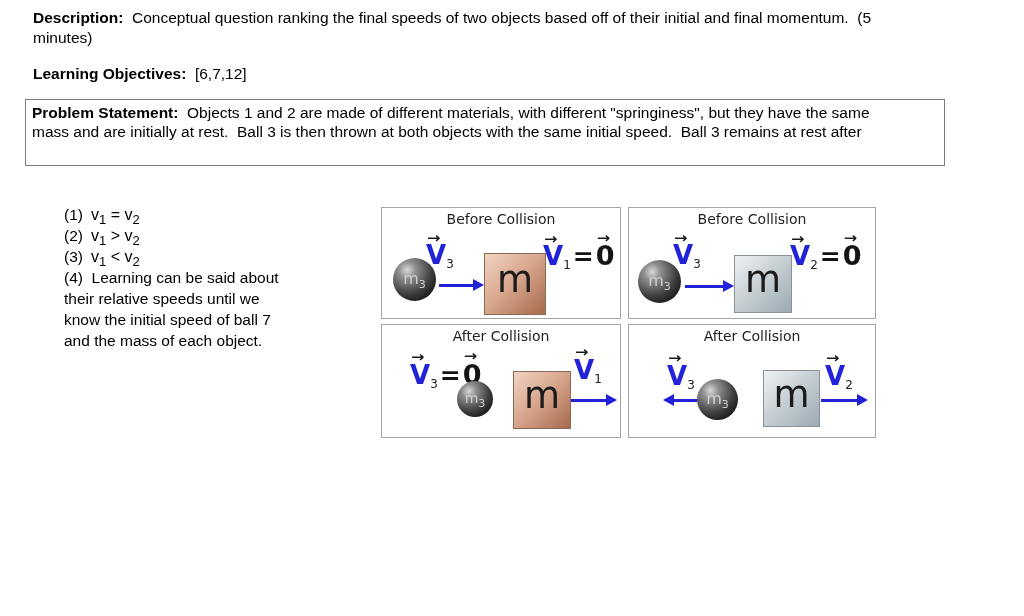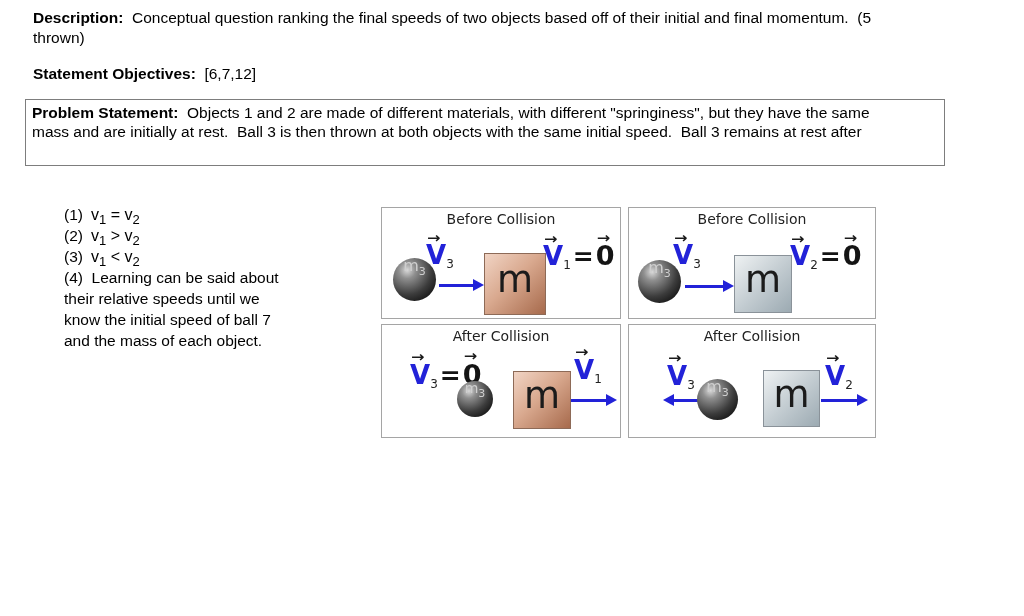--- a/index.html
+++ b/index.html
@@ -29,21 +29,21 @@
   .diagram { position:absolute; left:381px; top:207px; width:494px; height:230px; }
   .panel { position:absolute; background:#fff; border:1px solid var(--panel-border,#a5a5a5); }
   .ptitle {
     position:absolute; top:3px; left:0; width:100%; text-align:center;
     font-family:"DejaVu Sans", sans-serif; font-size:14px; color:#222;
   }
 
   .ball {
     position:absolute; border-radius:50%;
     background:radial-gradient(circle at 33% 28%, #d9d9d9 0%, #8f8f8f 20%, #3c3c3c 58%, #0e0e0e 88%);
-    display:flex; justify-content:center;
+    display:flex; align-items:center; justify-content:center;
   }
   .ball .bl { font-family:"DejaVu Sans", sans-serif; color:#cfcfcf; font-size:16px; line-height:1; padding-bottom:2px; }
   .ball .bl sub { font-size:11px; line-height:0; }
   .ball.small .bl { font-size:14px; }
 
   .block {
     position:absolute; display:flex; align-items:center; justify-content:center;
   }
   .block.copper {
     background:linear-gradient(135deg, #f1d4c4 0%, #d9a98f 45%, #a76a4c 100%);
@@ -80,25 +80,25 @@
   }
 </style>
 </head>
 <body>
 
 <div class="page">
 
   <div class="desc">
     <span class="bold">Description:</span>
     <span>&nbsp;Conceptual question ranking the final speeds of two objects based off of their initial and final momentum.&nbsp; (5</span><br>
-    <span>thrown)</span>
+    <span>minutes)</span>
   </div>
 
   <div class="objectives">
-    <span class="bold">Statement Objectives:</span>
+    <span class="bold">Learning Objectives:</span>
     <span>&nbsp;[6,7,12]</span>
   </div>
 
   <div class="problem-box">
     <span class="bold">Problem Statement:</span>
     <span>&nbsp;Objects 1 and 2 are made of different materials, with different "springiness", but they have the same</span><br>
     <span>mass and are initially at rest.&nbsp; Ball 3 is then thrown at both objects with the same initial speed.&nbsp; Ball 3 remains at rest after</span><br>
     <br>
   </div>
 

